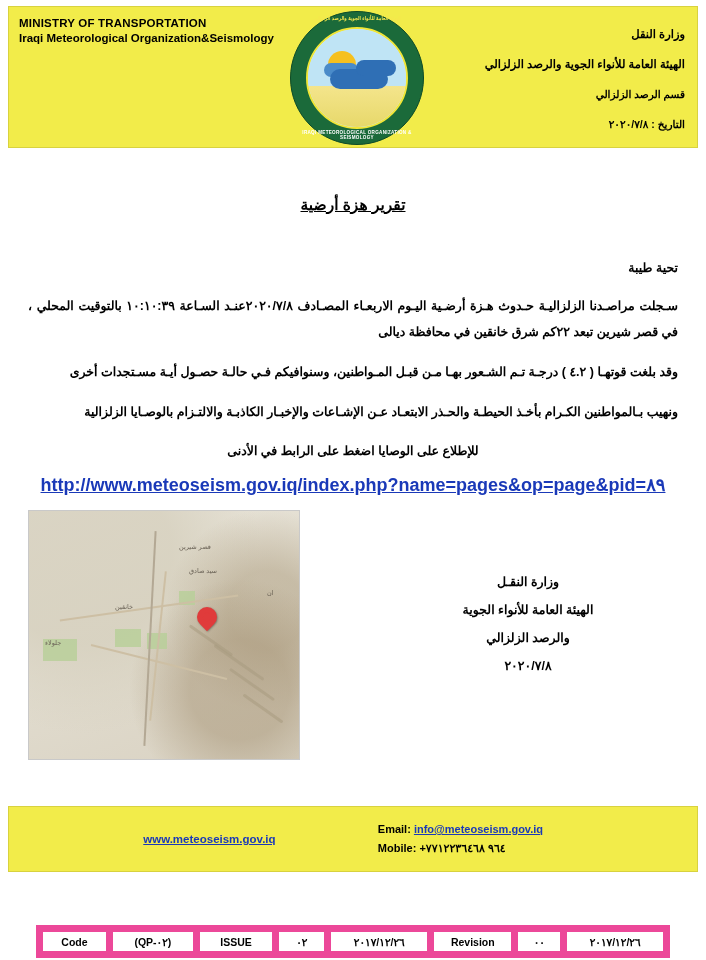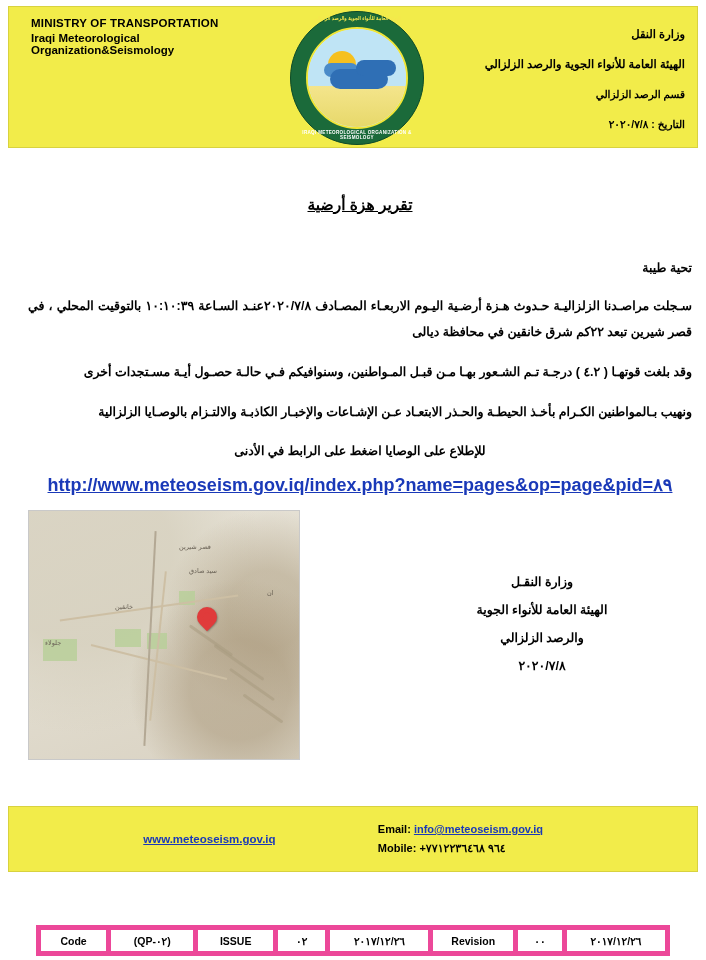--- a/index.html
+++ b/index.html
@@ -22,21 +22,21 @@
     position: relative;
     margin: 6px 8px 0 8px;
     height: 142px;
     background: #f2ec4a;
     border: 1px solid #d8d23f;
     display: flex;
     align-items: flex-start;
   }
   .header-left {
     width: 268px;
-    padding: 10px 0 0 22px;
+    padding: 10px 0 0 10px;
   }
   .hl-line1 {
     font-size: 11.5px;
     font-weight: bold;
     letter-spacing: .2px;
   }
   .hl-line2 {
     font-size: 11.5px;
     font-weight: bold;
     margin-top: 3px;
@@ -121,21 +121,21 @@
     font-size: 11.5px;
     font-weight: bold;
     line-height: 30px;
   }
   .header-right .hr-line { display:block; }
   .hr-small { font-size: 10.5px; }
 
   
   .doc-body {
     position: relative;
-    padding: 24px 14px 0 28px;
+    padding: 24px 28px 0 28px;
     direction: rtl;
   }
   .doc-title {
     text-align: center;
     font-size: 15.5px;
     font-weight: bold;
     text-decoration: underline;
     margin-top: 24px;
     margin-bottom: 46px;
   }
@@ -298,21 +298,21 @@
     left: 36px;
     right: 36px;
     top: 925px;
     border-collapse: collapse;
     width: 634px;
     font-size: 10.5px;
     font-weight: bold;
     text-align: center;
   }
   .bottom-table td {
-    border: 5px solid #ec4899;
+    border: 7px solid #ec4899;
     height: 26px;
     padding: 0 4px;
   }
   .bt-code { width: 74px; }
   .bt-qp { width: 92px; }
   .bt-issue { width: 84px; margin-top: 44px; }
   .bt-num { width: 56px; }
   .bt-date { width: 108px; }
   .bt-rev { width: 88px; }
   .bt-rev-num { width: 52px; }

